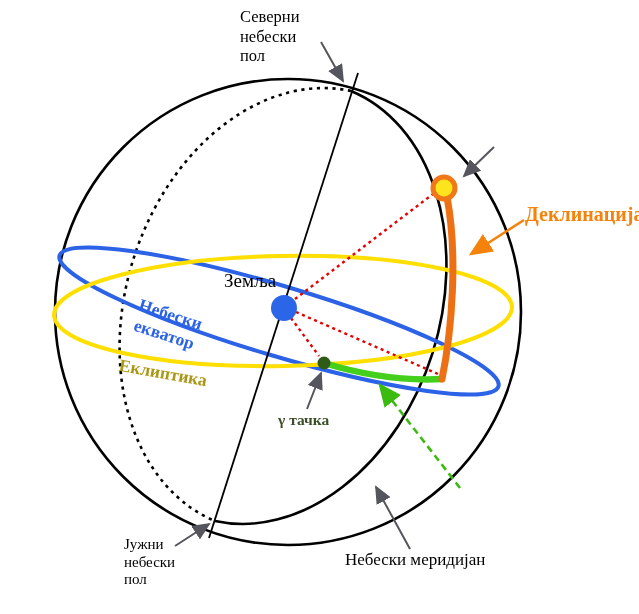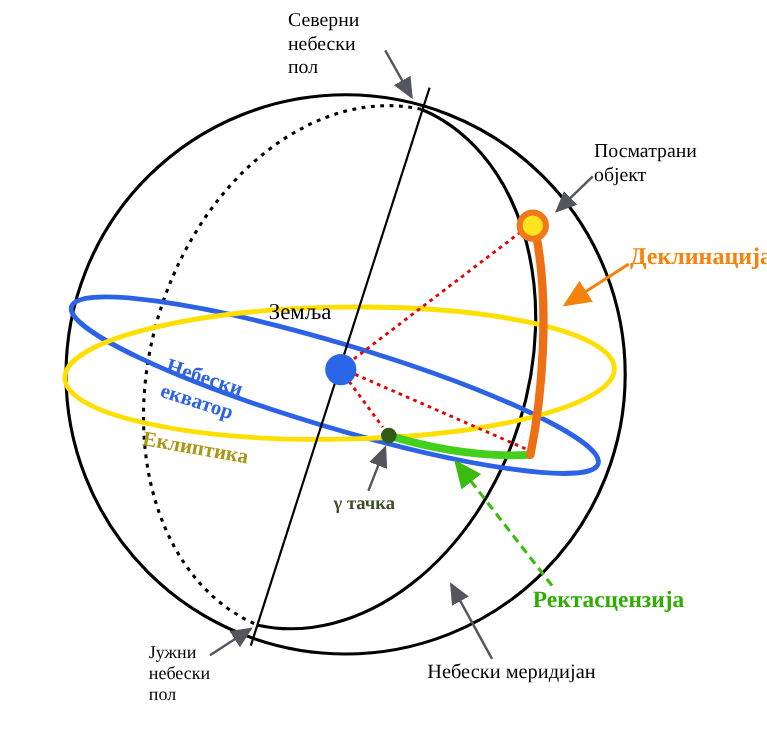--- a/index.html
+++ b/index.html
@@ -7,30 +7,30 @@
     position:relative;width:639px;height:614px;background:#fff;overflow:hidden;
     font-family:Liberation Serif, serif;color:#000;margin-left:12px;
   }
   .stage svg{position:absolute;left:0;top:0;}
   .lbl{position:absolute;white-space:nowrap;line-height:1.2;}
   .lbl div{white-space:nowrap;}
 
   .lbl-north-pole{left:228px;top:7px;font-size:16.5px;line-height:19.5px;}
   .lbl-observed-object{left:483px;top:116px;font-size:16.5px;line-height:20px;}
   .lbl-declination{left:513px;top:202px;font-size:20px;font-weight:bold;color:var(--declination-label);}
-  .lbl-earth{left:212px;top:250px;font-size:19px;}
+  .lbl-earth{left:212px;top:270px;font-size:19px;}
   .lbl-equator{left:120px;top:291px;font-size:17.5px;font-weight:bold;line-height:21px;
                color:var(--equator-blue);width:88px;text-align:center;
                transform:rotate(18deg);transform-origin:0 0;}
   .lbl-ecliptic{left:109px;top:355px;font-size:17.5px;font-weight:bold;color:var(--ecliptic-label);
                transform:rotate(10deg);transform-origin:0 0;}
   .lbl-gamma{left:266px;top:411px;font-size:15.5px;font-weight:bold;color:var(--vernal-label);}
   .lbl-ra{left:432px;top:489px;font-size:19.5px;font-weight:bold;color:var(--ra-label);}
   .lbl-south-pole{left:112px;top:536px;font-size:15px;line-height:17.5px;}
-  .lbl-meridian{left:344px;top:550px;font-size:17px;}
+  .lbl-meridian{left:333px;top:550px;font-size:17px;}
 
   
   .sphere{fill:none;stroke:var(--line-black);stroke-width:2.6;}
   .meridian-front{fill:none;stroke:var(--line-black);stroke-width:2.6;}
   .meridian-back{fill:none;stroke:var(--line-black);stroke-width:2.6;stroke-dasharray:3.2 4.6;}
   .axis{stroke:var(--line-black);stroke-width:1.8;}
   .equator{fill:none;stroke:var(--equator-blue);stroke-width:4;}
   .ecliptic{fill:none;stroke:var(--ecliptic-yellow);stroke-width:4;}
   .ra-arc{fill:none;stroke:var(--ra-green);stroke-width:6.5;}
   .dec-arc{fill:none;stroke:var(--declination-orange);stroke-width:7;stroke-linecap:round;}
@@ -92,39 +92,34 @@
     <line class="green-arrow" x1="448" y1="488" x2="368" y2="385" marker-end="url(#ah-green)"></line>
     <line class="orange-arrow" x1="512" y1="220" x2="459" y2="254" marker-end="url(#ah-orange)"></line>
   </svg>
 
   <div class="lbl lbl-north-pole">
     <div>Северни</div>
     <div>небески</div>
     <div>пол</div>
   </div>
 
-  <div class="lbl lbl-observed-object">
-    <div>Посматрани</div>
-    <div>објект</div>
-  </div>
 
   <div class="lbl lbl-declination">Деклинација</div>
 
   <div class="lbl lbl-earth">Земља</div>
 
   <div class="lbl lbl-equator">
     <div>Небески</div>
     <div>екватор</div>
   </div>
 
   <div class="lbl lbl-ecliptic">Еклиптика</div>
 
   <div class="lbl lbl-gamma">γ тачка</div>
 
-  <div class="lbl lbl-ra">Ректасцензија</div>
 
   <div class="lbl lbl-south-pole">
     <div>Јужни</div>
     <div>небески</div>
     <div>пол</div>
   </div>
 
   <div class="lbl lbl-meridian">Небески меридијан</div>
 
 </div>

